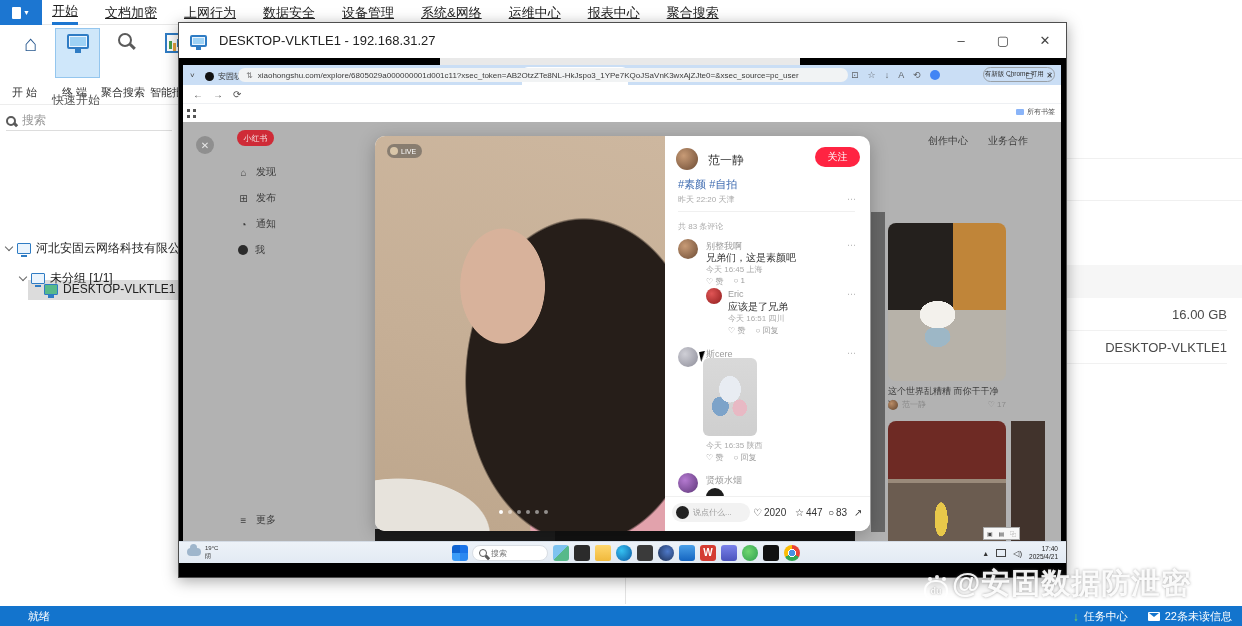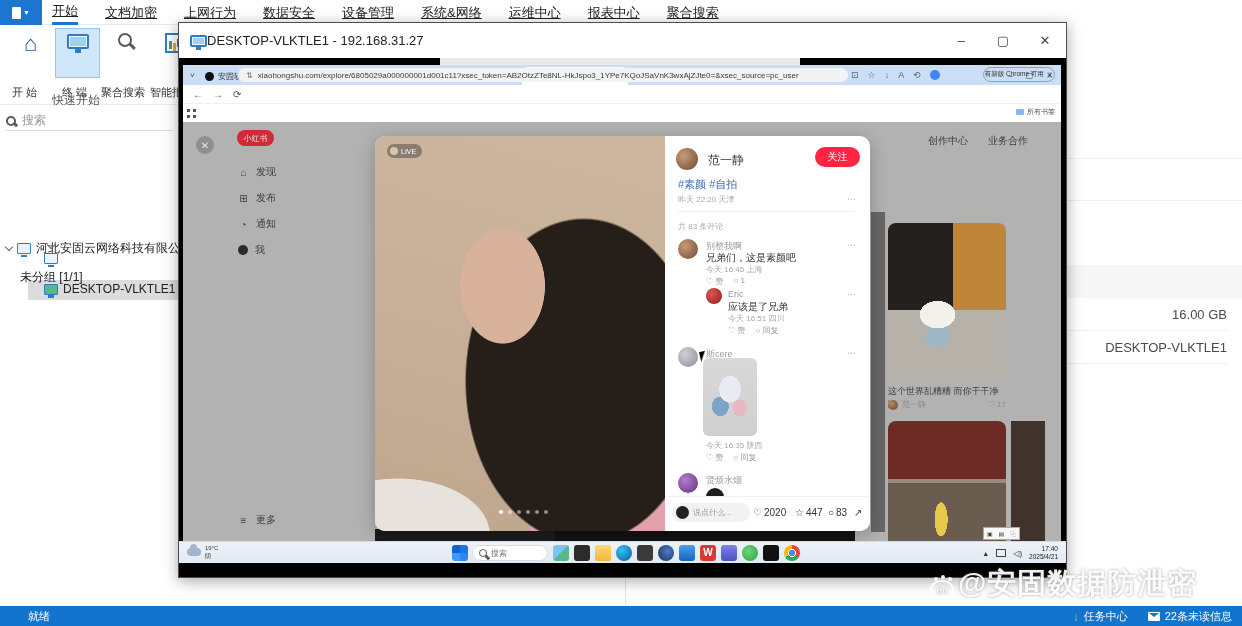--- a/index.html
+++ b/index.html
@@ -53,21 +53,21 @@
 
   
   .gapstrip { left:0; top:578px; width:1242px; height:28px; background:#fff; }
   .gap-divider { position:absolute; left:625px; top:0; width:1px; height:26px; background:#e3e3e3; }
 
   
   .rwindow { left:178px; top:22px; width:889px; height:556px; background:#fff; border:1px solid #4e4e4e; box-shadow:0 3px 14px rgba(0,0,0,.35); }
   .rw-title { position:absolute; left:0; top:0; width:100%; height:35px; background:#fff; display:flex; align-items:center; }
   .rw-title .monitor-ic { width:17px; height:12px; margin-left:11px; }
   .rw-title .monitor-ic:after { left:4px; bottom:-5px; width:5px; height:3px; }
-  .rw-title-text { font-size:13px; color:#222; }
+  .rw-title-text { margin-left:12px; font-size:13px; color:#222; }
   .rw-ctrls { position:absolute; right:14px; top:0; height:35px; display:flex; align-items:center; gap:28px; color:#444; font-size:13px; }
   .rw-ctrl { width:14px; text-align:center; }
   .rw-screen { position:absolute; left:0; top:35px; width:887px; height:519px; background:#000; overflow:hidden; }
   .screen-notch { position:absolute; left:261px; top:0; width:360px; height:7px; background:#e9e9e9; }
 
   
   .browser { position:absolute; left:4px; top:7px; width:878px; height:476px; background:#fff; }
   .tabbar { position:absolute; left:0; top:0; width:100%; height:20px; background:#cadef5; display:flex; align-items:center; }
   .tab-chev { margin-left:7px; font-size:8px; color:#444; }
   .tab { position:absolute; top:2px; height:18px; width:106px; display:flex; align-items:center; padding:0 5px; gap:4px; font-size:8px; color:#333; }
@@ -168,21 +168,21 @@
   .tb-search { position:absolute; left:293px; top:3px; width:76px; height:16px; background:#fff; border:1px solid #d8dde3; border-radius:8px; display:flex; align-items:center; gap:4px; padding:0 6px; font-size:8px; color:#777; }
   .tray { position:absolute; right:8px; top:0; height:22px; display:flex; align-items:center; gap:7px; }
   .tray .chevup { font-size:7px; color:#333; }
   .tray-mon { width:10px; height:8px; border:1px solid #444; }
   .spk { font-size:8px; color:#333; }
   .clock { font-size:6.5px; color:#222; text-align:right; line-height:8px; }
   .float-tools { position:absolute; left:804px; top:469px; width:37px; height:13px; background:#f8f8f8; border:1px solid #aaa; display:flex; align-items:center; justify-content:space-around; font-size:6px; color:#444; }
 
   
   .watermark { left:924px; top:564px; width:318px; height:40px; display:flex; align-items:flex-end; gap:4px; pointer-events:none; }
-  .wm-paw { width:24px; height:22px; border:2px solid rgba(255,255,255,.9); border-radius:46%; position:relative; display:flex; align-items:center; justify-content:center; color:rgba(255,255,255,.92); font-size:9px; font-weight:bold; margin-bottom:2px; text-shadow:0 0 2px rgba(0,0,0,.4);margin-left:6px; }
+  .wm-paw { width:24px; height:22px; border:2px solid rgba(255,255,255,.9); border-radius:46%; position:relative; display:flex; align-items:center; justify-content:center; color:rgba(255,255,255,.92); font-size:9px; font-weight:bold; margin-bottom:2px; text-shadow:0 0 2px rgba(0,0,0,.4); }
   .wm-paw:before { content:""; position:absolute; top:-5px; left:2px; width:4px; height:4px; border-radius:50%; background:rgba(255,255,255,.9); box-shadow:7px -2px 0 rgba(255,255,255,.9), 14px 0 0 rgba(255,255,255,.9); }
   .wm-text { font-size:29px; font-weight:bold; letter-spacing:1px; color:rgba(255,255,255,.93); text-shadow:0 0 3px rgba(90,90,90,.55); white-space:nowrap; }
 
   
   .statusbar { left:0; top:606px; width:1242px; height:20px; background:#1374cd; color:#fff; font-size:11px; }
   .sb-left { position:absolute; left:28px; top:3px; }
   .sb-right { position:absolute; right:10px; top:3px; display:flex; gap:20px; align-items:center; }
   .sb-item { display:flex; gap:5px; align-items:center; }
   .dl-arrow { color:#7ed957; font-weight:bold; font-size:12px; }
   .mail-ic { width:12px; height:9px; background:#fff; border-radius:1px; position:relative; }
@@ -239,21 +239,21 @@
   <div class="search-row">
     <span class="mag small"></span>
     <span>搜索</span>
   </div>
   <div class="sel-row-bg"></div>
   <div class="tree-row" style="left:6px; top:135px;">
     <span class="chev"></span>
     <span class="pc-ic grp"></span>
     <span>河北安固云网络科技有限公司  [1/1]</span>
   </div>
-  <div class="tree-row" style="left:20px; top:140px;flex-direction:column;">
+  <div class="tree-row" style="left:20px; top:165px;">
     <span class="chev"></span>
     <span class="pc-ic grp"></span>
     <span>未分组  [1/1]</span>
   </div>
   <div class="tree-row" style="left:44px; top:177px;">
     <span class="pc-ic term"></span>
     <span>DESKTOP-VLKTLE1</span>
   </div>
 </div>
 

